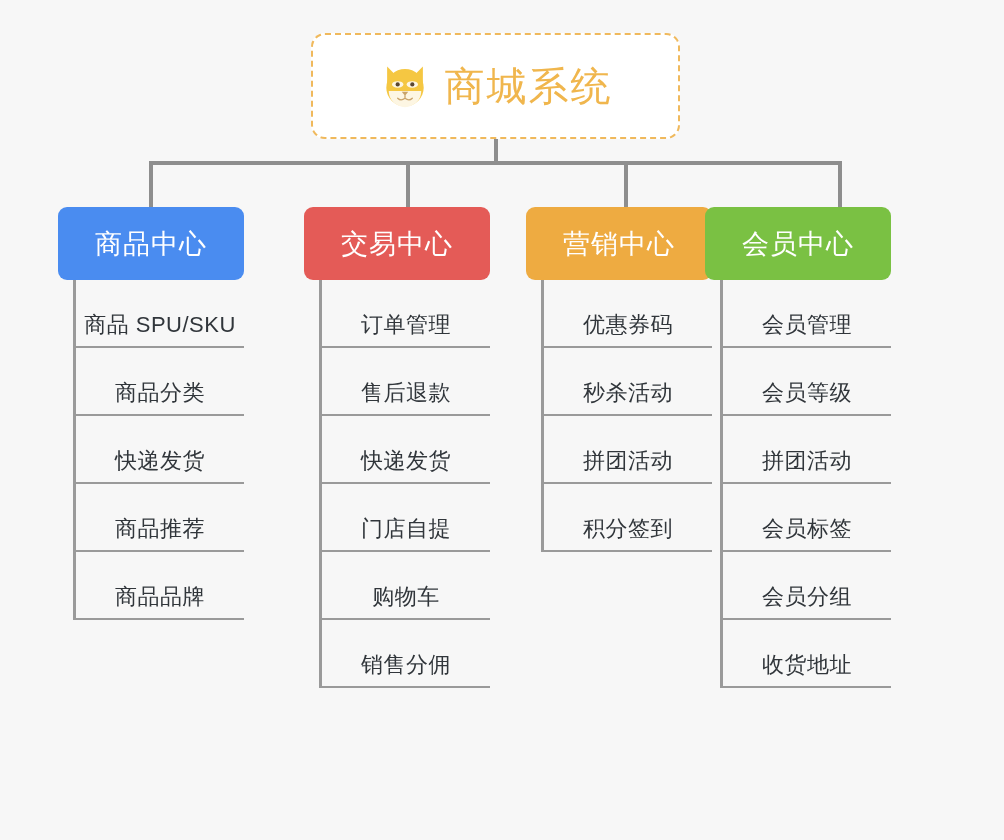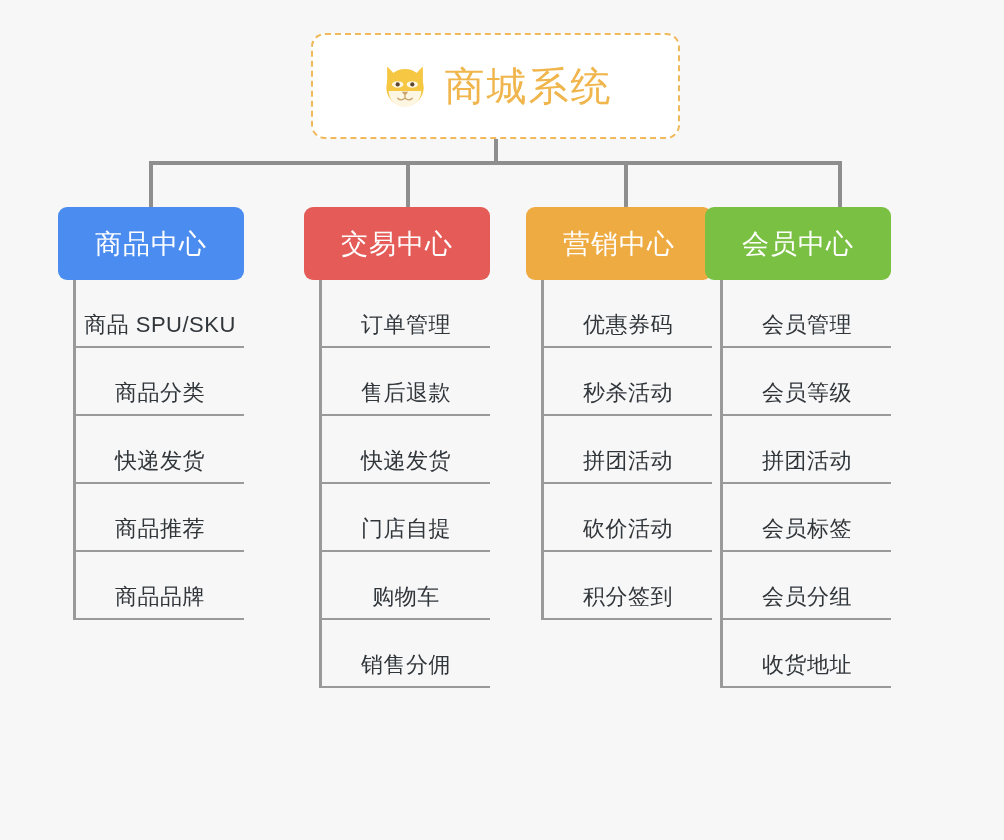--- a/index.html
+++ b/index.html
@@ -211,23 +211,20 @@
           <div class="leaf-item">
             <span class="leaf-label">优惠券码</span>
           </div>
           <div class="leaf-item">
             <span class="leaf-label">秒杀活动</span>
           </div>
           <div class="leaf-item">
             <span class="leaf-label">拼团活动</span>
           </div>
           <div class="leaf-item">
-            <span class="leaf-label">砍价活动</span>
-          </div>
-          <div class="leaf-item">
             <span class="leaf-label">积分签到</span>
           </div>
         </div>
       </div>
       <div class="column" style="left: 705px;">
         <div class="cat-box" style="background: rgb(122, 193, 67);">
           <span class="cat-label">会员中心</span>
         </div>
         <div class="leaf-list">
           <div class="leaf-item">

